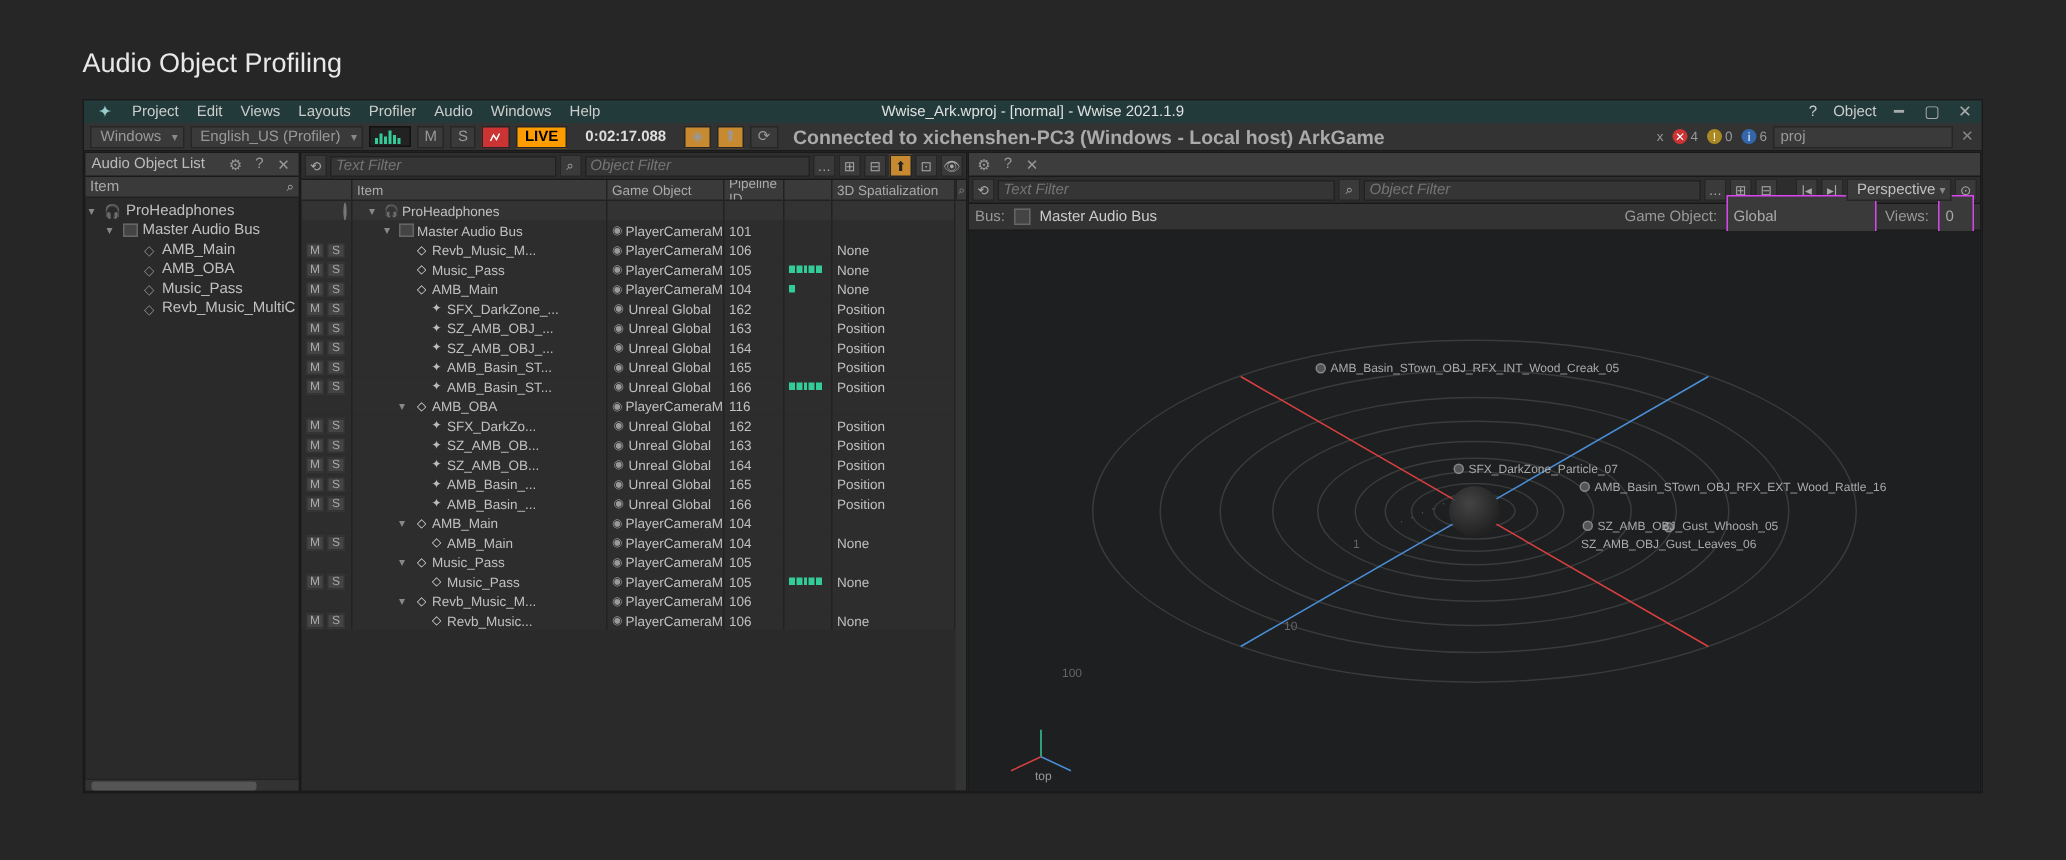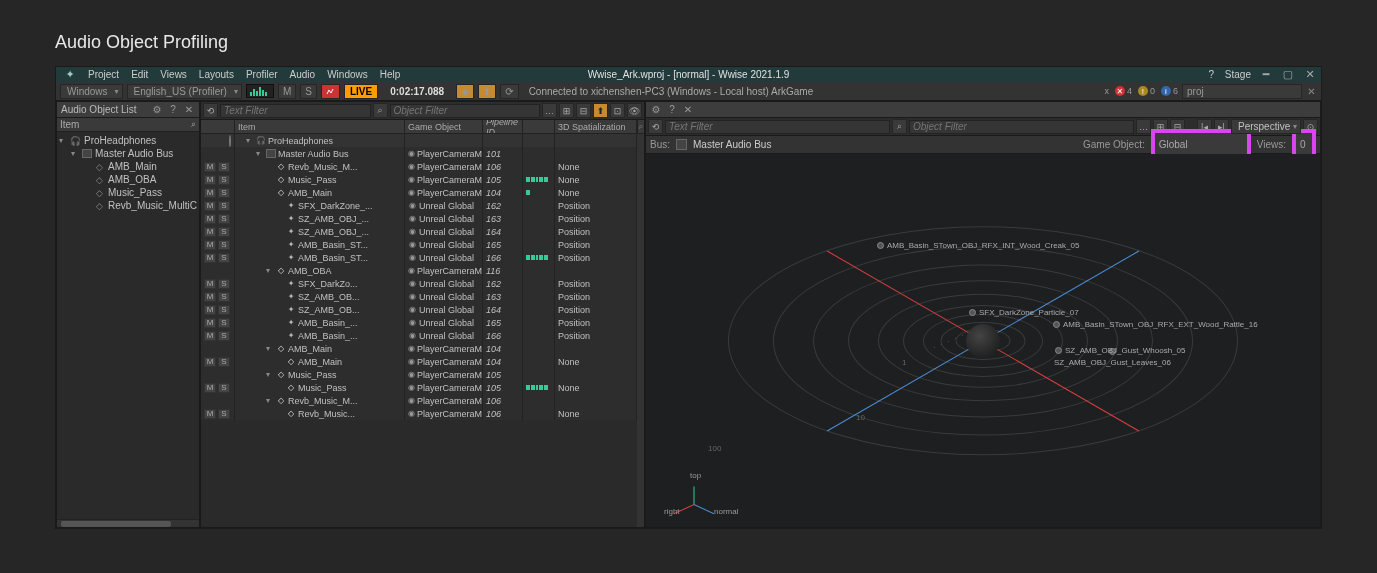--- a/index.html
+++ b/index.html
@@ -63,21 +63,21 @@
 }
 .tb-dropdown { height: 15px; background: #3a3a3a; border: 1px solid #262626; padding: 0 14px 0 6px; display: flex; align-items: center; position: relative; cursor: pointer;}
 .tb-dropdown::after { content:"▾"; position:absolute; right:3px; font-size:8px; color:#888;}
 .tb-meter { width: 28px; height: 14px; background: #222; border: 1px solid #111; position: relative;}
 .tb-meter .bar { position: absolute; bottom: 1px; width: 2px; background: #3c9; }
 .tb-btn { height: 15px; min-width: 15px; padding: 0 4px; background: #3a3a3a; border: 1px solid #262626; display: flex; align-items: center; justify-content: center; cursor: pointer;}
 .tb-btn.live { background: #ff9d00; color: #000; font-weight: bold; padding: 0 5px;}
 .tb-btn.rec { background: #c33; }
 .tb-time { color: #ddd; font-weight: bold; margin: 0 8px;}
 .tb-btn.orange { background: #c78a30;}
-.tb-conn { color: #aaa; font-size: 10px; margin-left: 6px;}
+.tb-conn { color: #aaa; font-size: 13px; margin-left: 6px; font-weight: bold;}
 .tb-spacer { flex: 1; }
 .status-group { display: flex; align-items: center; gap: 6px; font-size: 9px;}
 .status-pill { display: flex; align-items: center; gap: 2px;}
 .status-pill .dot { width: 10px; height: 10px; border-radius: 50%; display: inline-flex; align-items: center; justify-content: center; font-size: 8px; color: #fff;}
 .status-pill .dot.red { background: #c33;}
 .status-pill .dot.gold { background:#aa8822;}
 .status-pill .dot.blue { background:#3366aa;}
 .proj-input { width: 120px; height: 15px; background: #3a3a3a; border: 1px solid #262626; color: #999; padding: 0 4px; font-size: 10px;}
 
 .main-area { flex: 1; display: flex; overflow: hidden;}
@@ -106,21 +106,21 @@
 .tree-row .arrow { width: 8px; font-size: 8px; color: #888;}
 .tree-row .icon { width: 11px; height: 11px; display: inline-flex; align-items: center; justify-content: center; font-size: 9px;}
 .tree-row .icon.endpoint { color: #3aa9cc;}
 .tree-row .icon.bus { background: #444; color: #ccc; font-size: 8px; border: 1px solid #666; width:10px; height:9px;}
 .tree-row .icon.node { color: #888;}
 .left-scroll { height: 8px; background: #333; border-top: 1px solid #222; display: flex; align-items: center;}
 .left-scroll .thumb { height: 6px; width: 110px; background: #555; margin-left: 4px; border-radius: 2px;}
 
 .mid-table-head { height: 14px; background: #3a3a3a; border-bottom: 1px solid #222; display: flex; font-size: 9px; color: #aaa;}
 .mid-col { border-right: 1px solid #222; padding: 0 3px; display: flex; align-items: center; overflow: hidden;}
-.col-ms { width: 34px;} .col-item { width: 170px;} .col-go { width: 78px;} .col-pid { width: 40px; font-style: italic;} .col-m { width: 32px;} .col-spat { flex: 1;}
+.col-ms { width: 34px;} .col-item { width: 170px;} .col-go { width: 78px;} .col-pid { width: 40px;} .col-m { width: 32px;} .col-spat { flex: 1;}
 .mid-body { flex: 1; overflow: hidden;}
 .mid-row { height: 13px; display: flex; font-size: 9px; background: #2d2d2d;}
 .mid-row.first { background: #333;}
 .mid-row .cell { border-right: 1px solid #222; padding: 0 3px; display: flex; align-items: center; overflow: hidden; white-space: nowrap;}
 .ms-btns { display: flex; gap: 2px; align-items: center;}
 .ms-btn { width: 12px; height: 10px; background: #444; border: 1px solid #333; display: inline-flex; align-items: center; justify-content: center; font-size: 8px; color: #aaa; cursor: pointer;}
 .item-cell { display: flex; align-items: center; gap: 2px;}
 .item-cell .indent { display: inline-block;}
 .item-cell .ic { width: 10px; height: 9px; display: inline-flex; align-items: center; justify-content: center; font-size: 8px;}
 .ic.bus { background: #444; border: 1px solid #666; color: #ccc;}
@@ -128,34 +128,34 @@
 .ic.sfx { color: #bbb;}
 .go-ico { width: 9px; height: 9px; display: inline-flex; align-items: center; justify-content: center; font-size: 8px; color: #999; margin-right:2px;}
 .meter { display: inline-flex; gap: 1px; align-items: center;}
 .meter span { width: 4px; height: 5px; background: #3c9;}
 .avatar { width: 12px; height: 12px; border-radius: 50%; background: #555; border: 1px solid #777;}
 .mid-scroll { width: 7px; background: #333;}
 
 .bus-row { height: 18px; background: #333; border-bottom: 1px solid #1a1a1a; display: flex; align-items: center; padding: 0 4px; gap: 6px; font-size: 10px; color: #aaa;}
 .bus-row .lab { color: #999;}
 .bus-row .val { color: #ccc;}
-.bus-row .field { height: 29px; background: #3a3a3a; border: 4px solid #d946ef; padding: 12px 4px; display: flex; align-items: center;}
+.bus-row .field { height: 29px; background: #3a3a3a; border: 1px solid #d946ef; padding: 12px 4px; display: flex; align-items: center;}
 .bus-row .spacer { flex: 1;}
 
 .viewer { flex: 1; background: #1e1f20; position: relative; overflow: hidden;}
 .axis { position: absolute; transform-origin: center;}
 .axis-red { width: 360px; height: 1px; background: #d84040; top: 50%; left: 50%; transform: translate(-50%, -50%) rotate(30deg);}
 .axis-blue { width: 360px; height: 1px; background: #4a8fd8; top: 50%; left: 50%; transform: translate(-50%, -50%) rotate(-30deg);}
 .ellipse { position: absolute; border: 1px solid #3a3b3c; border-radius: 50%; top: 50%; left: 50%; transform: translate(-50%, -50%);}
 .center-obj { position: absolute; top: 50%; left: 50%; transform: translate(-50%, -50%); width: 34px; height: 34px; border-radius: 50%; background: radial-gradient(circle at 40% 35%, #444, #222 70%);}
 .marker { position: absolute; display: flex; align-items: center; gap: 3px; font-size: 8px; color: #aaa;}
 .marker .dot { width: 7px; height: 7px; border-radius: 50%; background: #555; border: 1px solid #888;}
 .ruler-num { position: absolute; font-size: 8px; color: #666;}
 .gizmo { position: absolute; bottom: 8px; left: 18px; width: 60px; height: 50px;}
-.gizmo .lbl { position: absolute; font-size: 8px; color: #999;}
+.gizmo .lbl { position: absolute; font-size: 8px; color: #999; margin-top: 42px;}
 .gizmo .axline { position: absolute; height: 1px; transform-origin: left center;}
 
 .right-filter { display: flex; gap: 2px; padding: 2px; background: #2d2d2d; border-bottom: 1px solid #1a1a1a; height: 18px; align-items: center;}
 </style>
 </head>
 <body>
 
 <div class="page-title">Audio Object Profiling</div>
 
 <div class="app-window">
@@ -168,21 +168,21 @@
         <span>Views</span>
         <span>Layouts</span>
         <span>Profiler</span>
         <span>Audio</span>
         <span>Windows</span>
         <span>Help</span>
       </div>
     <div class="center-title">Wwise_Ark.wproj - [normal] - Wwise 2021.1.9</div>
     <div class="right-controls">
       <span class="ico-sm">?</span>
-      <span>Stage</span>
+      <span>Object</span>
       <span class="win-btn">━</span>
       <span class="win-btn">▢</span>
       <span class="win-btn">✕</span>
     </div>
   </div>
 
   <div class="toolbar">
     <div class="tb-dropdown">
         <span>Windows</span>
       </div>

